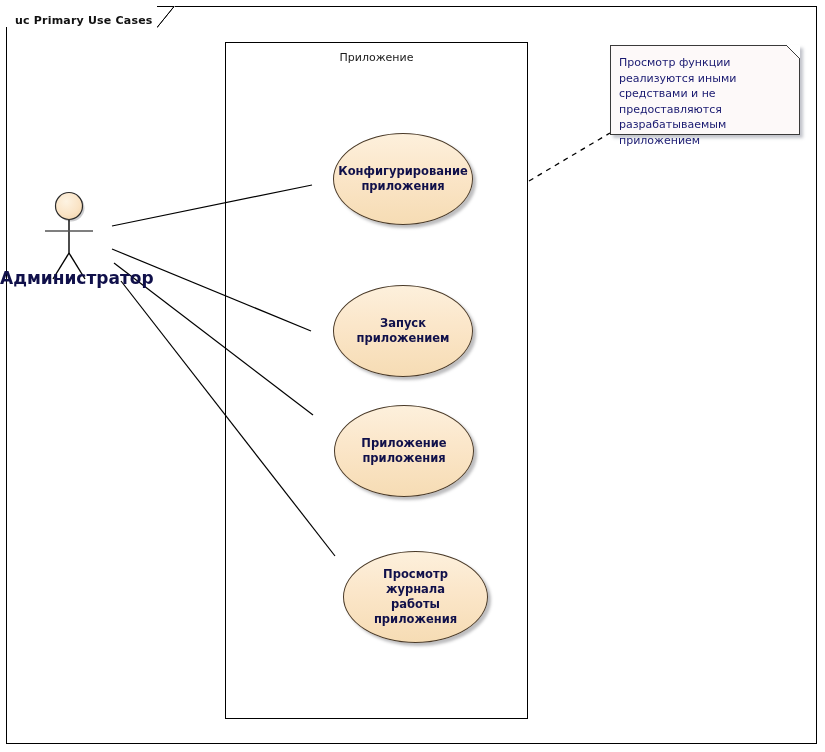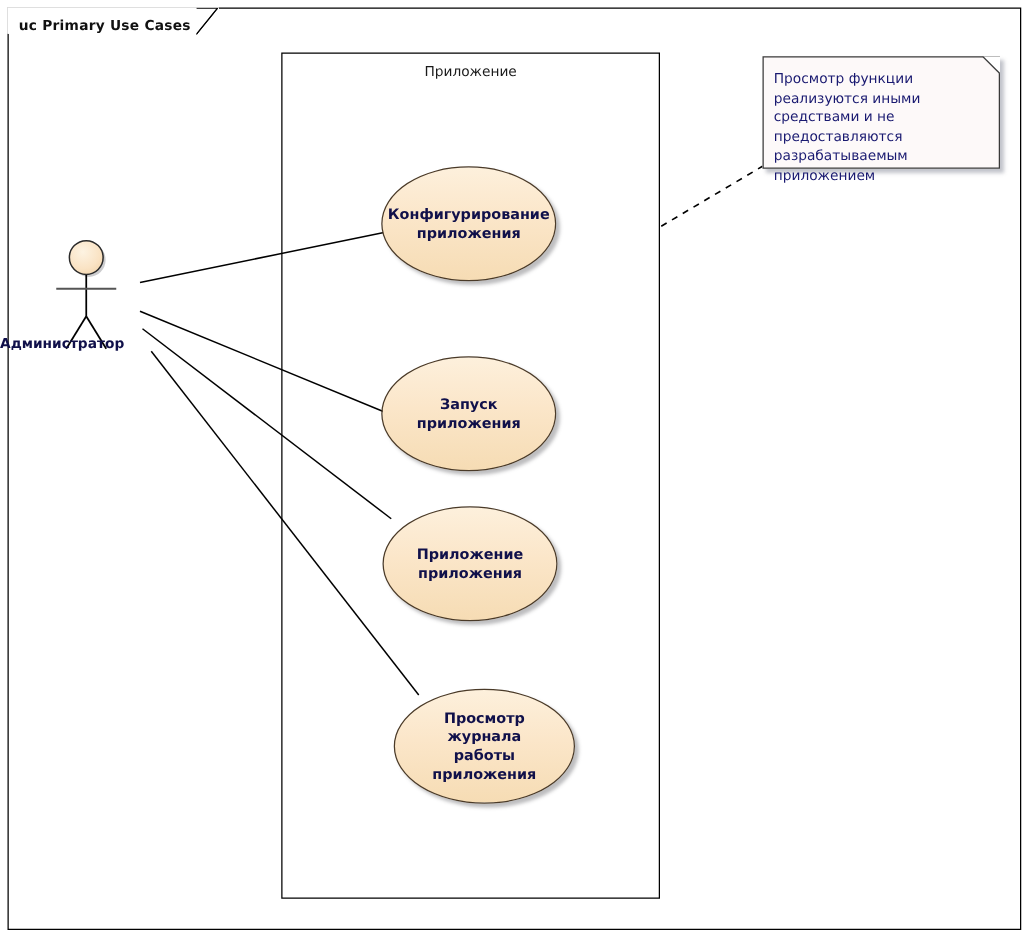--- a/index.html
+++ b/index.html
@@ -89,20 +89,21 @@
     position: absolute;
     border-radius: 50%;
     border: 1px solid #4a3a28;
     box-sizing: border-box;
     background: linear-gradient(to bottom, #fdf0dc 0%, #fbe6c9 45%, #f6dcb4 100%);
     box-shadow: 3px 3px 3px rgba(90,90,95,0.40);
     display: flex;
     align-items: center;
     justify-content: center;
     z-index: 3;
+    margin-left: 28px;
   }
   .usecase .uc-text {
     font-size: 11.5px;
     font-weight: bold;
     color: #10104a;
     text-align: center;
     line-height: 15px;
     padding: 0 12px;
     white-space: pre-line;
   }
@@ -114,22 +115,22 @@
     top: 180px;
     width: 96px;
     height: 110px;
     z-index: 4;
   }
   .actor-label {
     position: absolute;
     left: 0px;
     top: 268px;
     width: 130px;
-    text-align: left;
-    font-size: 11px;
+    text-align: center;
+    font-size: 17px;
     font-weight: bold;
     color: #10104a;
     z-index: 4;
     white-space: nowrap;
   }
 
   
   .note {
     position: absolute;
     left: 610px;
@@ -232,21 +233,21 @@
     </svg>
   </div>
   <div class="actor-label">Администратор</div>
 
   <div class="usecase" style="left:305px; top:133px; width:140px; height:92px;">
     <span class="uc-text">Конфигурирование
 приложения</span>
   </div>
 
   <div class="usecase" style="left:305px; top:285px; width:140px; height:92px;">
-    <span class="uc-text">Запуск приложения</span>
+    <span class="uc-text">Запуск приложением</span>
   </div>
 
   <div class="usecase" style="left:306px; top:405px; width:140px; height:92px;">
     <span class="uc-text">Приложение
 приложения</span>
   </div>
 
   <div class="usecase" style="left:315px; top:551px; width:145px; height:92px;">
     <span class="uc-text">Просмотр журнала
 работы приложения</span>

